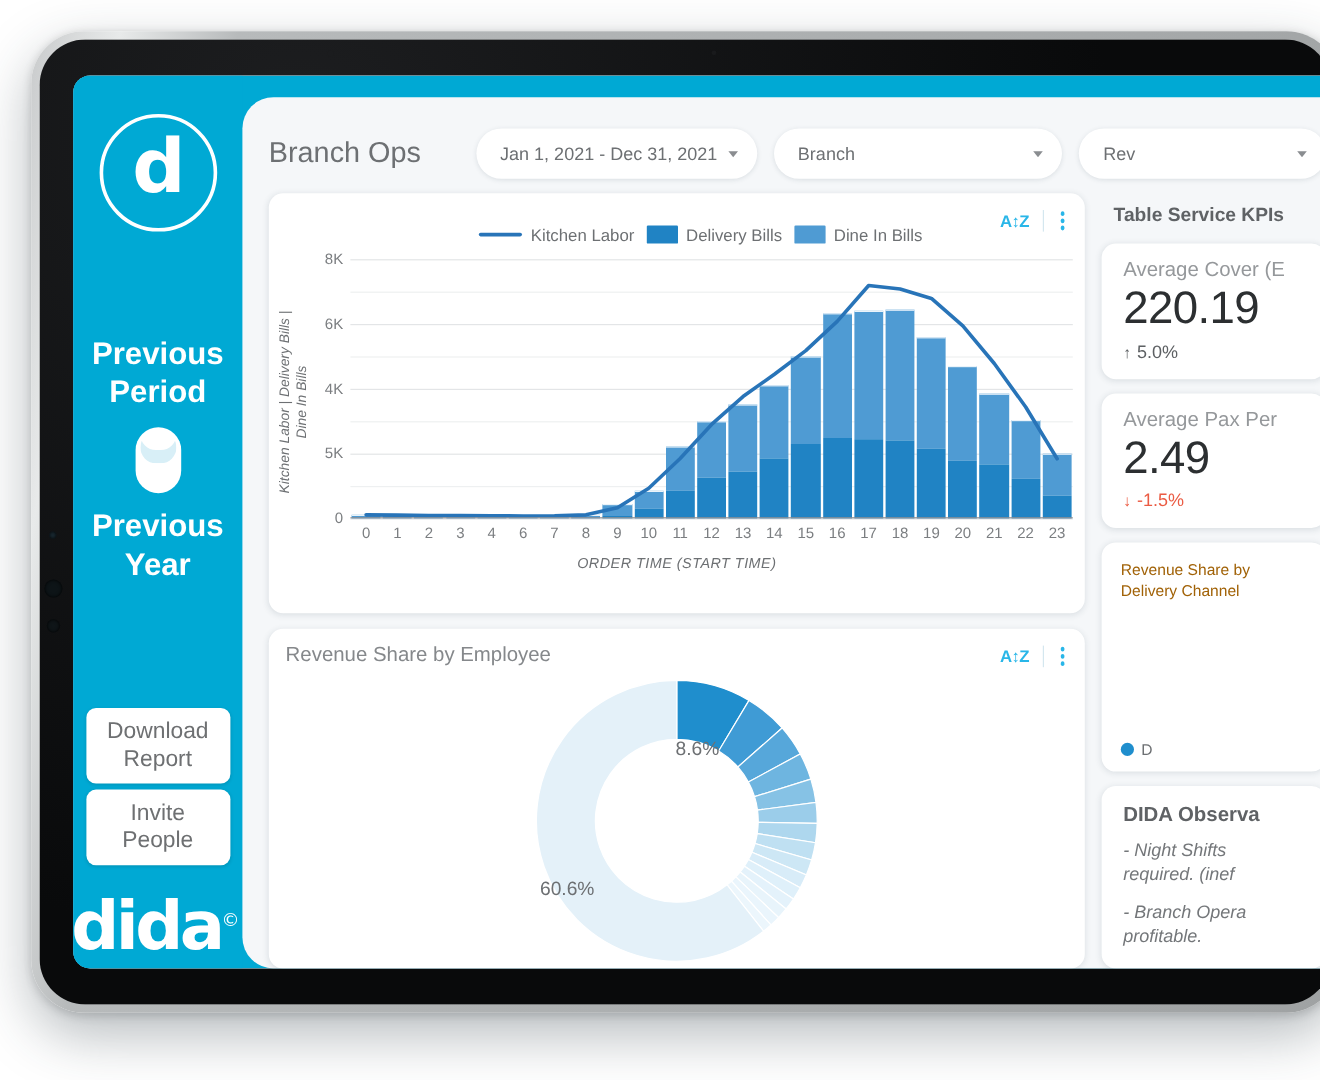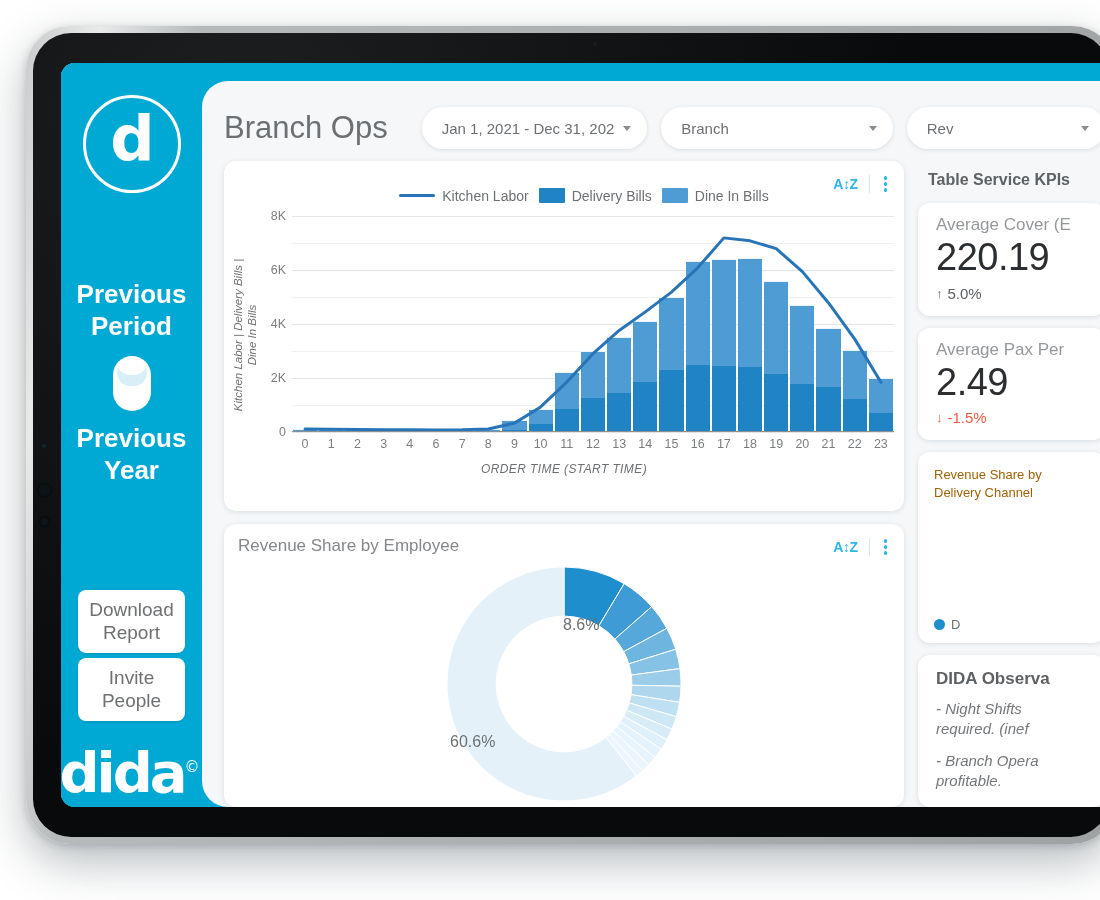--- a/index.html
+++ b/index.html
@@ -81,21 +81,21 @@
     content:"";position:absolute;left:2px;top:2px;
     width:34px;height:28px;border-radius:18px 18px 2px 2px;
     background:#00a9d4;opacity:.0;
   }
   .toggle-knob{
     position:absolute;left:4px;top:4px;width:30px;height:26px;
     border-radius:15px;background:#ffffff;
     box-shadow:inset 0 -11px 0 0 #d8eff7;
   }
   .side-btn{
-    width:107px;
+    width:120px;
     background:#fff;color:#6e7072;
     border:none;border-radius:8px;
     font-size:19px;line-height:1.18;
     font-family:"Liberation Sans", sans-serif;
     padding:9px 4px;text-align:center;
     box-shadow:0 1px 3px rgba(0,0,0,.12);
     cursor:pointer;
   }
   #btn-download{margin-top:auto;}
   #btn-invite{margin-top:5px;}
@@ -116,23 +116,23 @@
     margin-top:18px;
     display:flex;flex-direction:column;
     position:relative;
     overflow:hidden;
   }
   #topbar{
     display:flex;align-items:center;gap:14px;
     padding:26px 0 12px 22px;
   }
   #page-title{
-    font-size:31px;color:#6d7073;font-weight:400;
+    font-size:24px;color:#6d7073;font-weight:400;
     font-family:"Liberation Sans", sans-serif;
-    white-space:nowrap;margin-right:20px;
+    white-space:nowrap;margin-right:32px;
   }
   .filter{
     height:42px;min-width:0;
     background:#ffffff;border-radius:22px;
     box-shadow:0 1px 4px rgba(40,60,80,.13);
     display:flex;align-items:center;
     padding:0 16px 0 20px;
     font-size:15px;color:#6d7073;
     position:relative;cursor:pointer;
     box-sizing:border-box;
@@ -361,21 +361,21 @@
                         <div class="gridline" style="top: 75%;"></div>
                         <div class="gridline minor" style="top: 62.5%;"></div>
                         <div class="gridline" style="top: 50%;"></div>
                         <div class="gridline minor" style="top: 37.5%;"></div>
                         <div class="gridline" style="top: 25%;"></div>
                         <div class="gridline minor" style="top: 12.5%;"></div>
                         <div class="gridline" style="top: 0%;"></div>
                       </div>
                     <div id="yticks">
                         <div class="ytick" style="top: 100%;">0</div>
-                        <div class="ytick" style="top: 75%;">2K</div>
+                        <div class="ytick" style="top: 75%;">5K</div>
                         <div class="ytick" style="top: 50%;">4K</div>
                         <div class="ytick" style="top: 25%;">6K</div>
                         <div class="ytick" style="top: 0%;">8K</div>
                       </div>
                     <div id="bars">
                         <div class="bargroup">
                           <div style="width: 92%; margin: 0px auto; display: flex; flex-direction: column; justify-content: flex-end; height: 100%;">
                             <div class="seg-dine" style="height: 0.75%;"></div>
                             <div class="seg-del" style="height: 0%;"></div>
                           </div>

